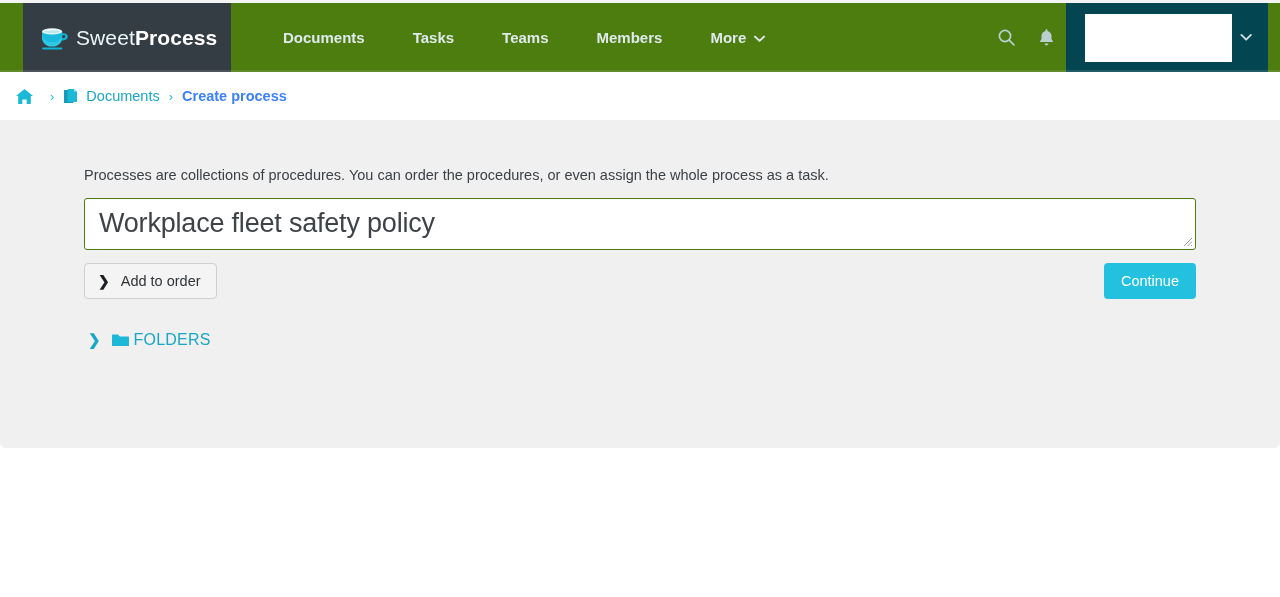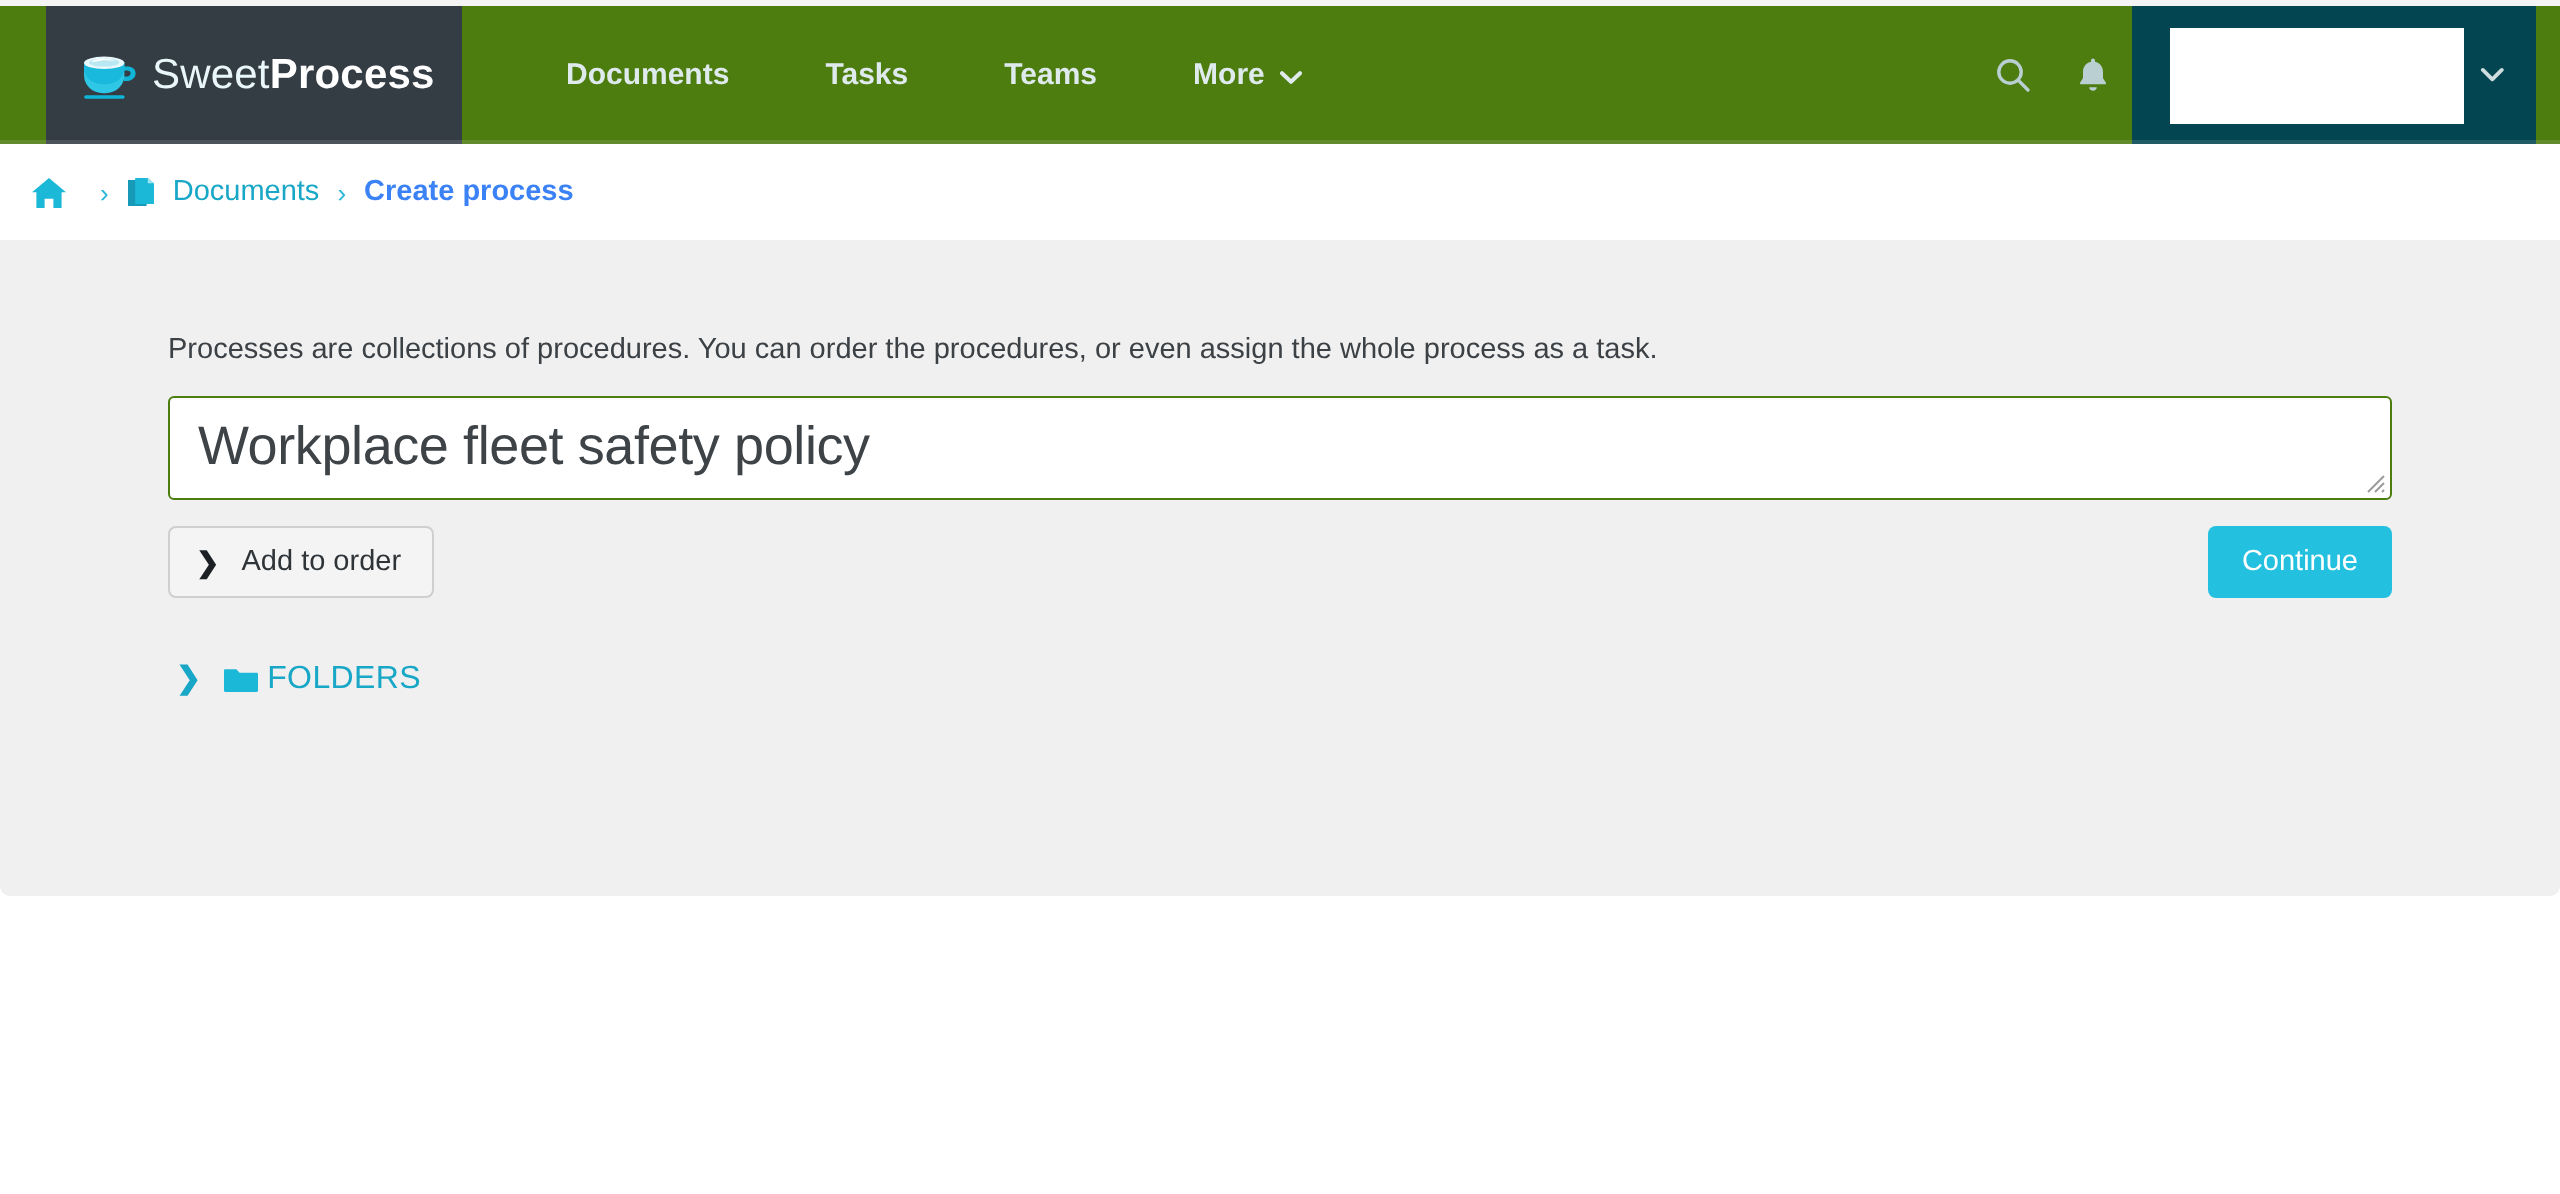--- a/index.html
+++ b/index.html
@@ -293,20 +293,23 @@
     <div class="nav-item">
       <span>Documents</span>
     </div>
     <div class="nav-item">
       <span>Tasks</span>
     </div>
     <div class="nav-item">
       <span>Teams</span>
     </div>
     <div class="nav-item">
+      <span>Members</span>
+    </div>
+    <div class="nav-item">
       <span>More</span>
       <svg class="caret" width="11" height="8" viewBox="0 0 11 8">
         <path d="M1 1.6l4.5 4.3L10 1.6" stroke="#dfeaec" stroke-width="2" fill="none" stroke-linecap="round" stroke-linejoin="round"></path>
       </svg>
     </div>
   </div>
 
   <div class="header-actions">
     <div class="icon-btn">
       <svg width="19" height="19" viewBox="0 0 19 19">

